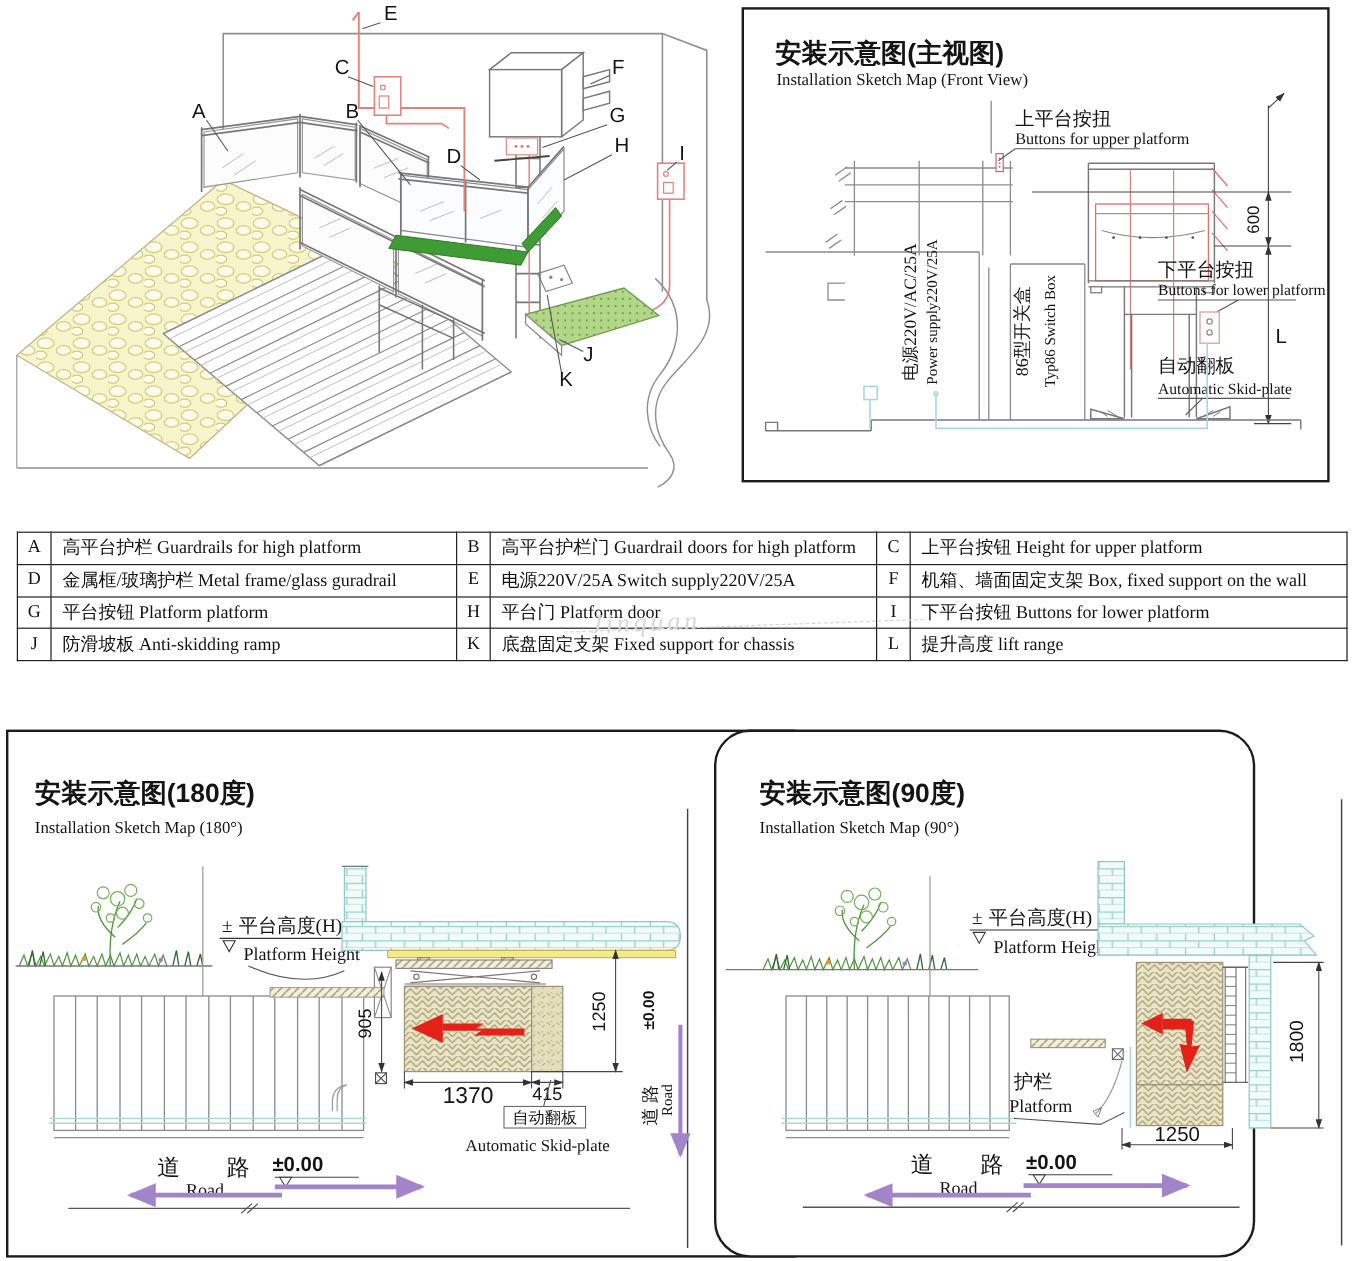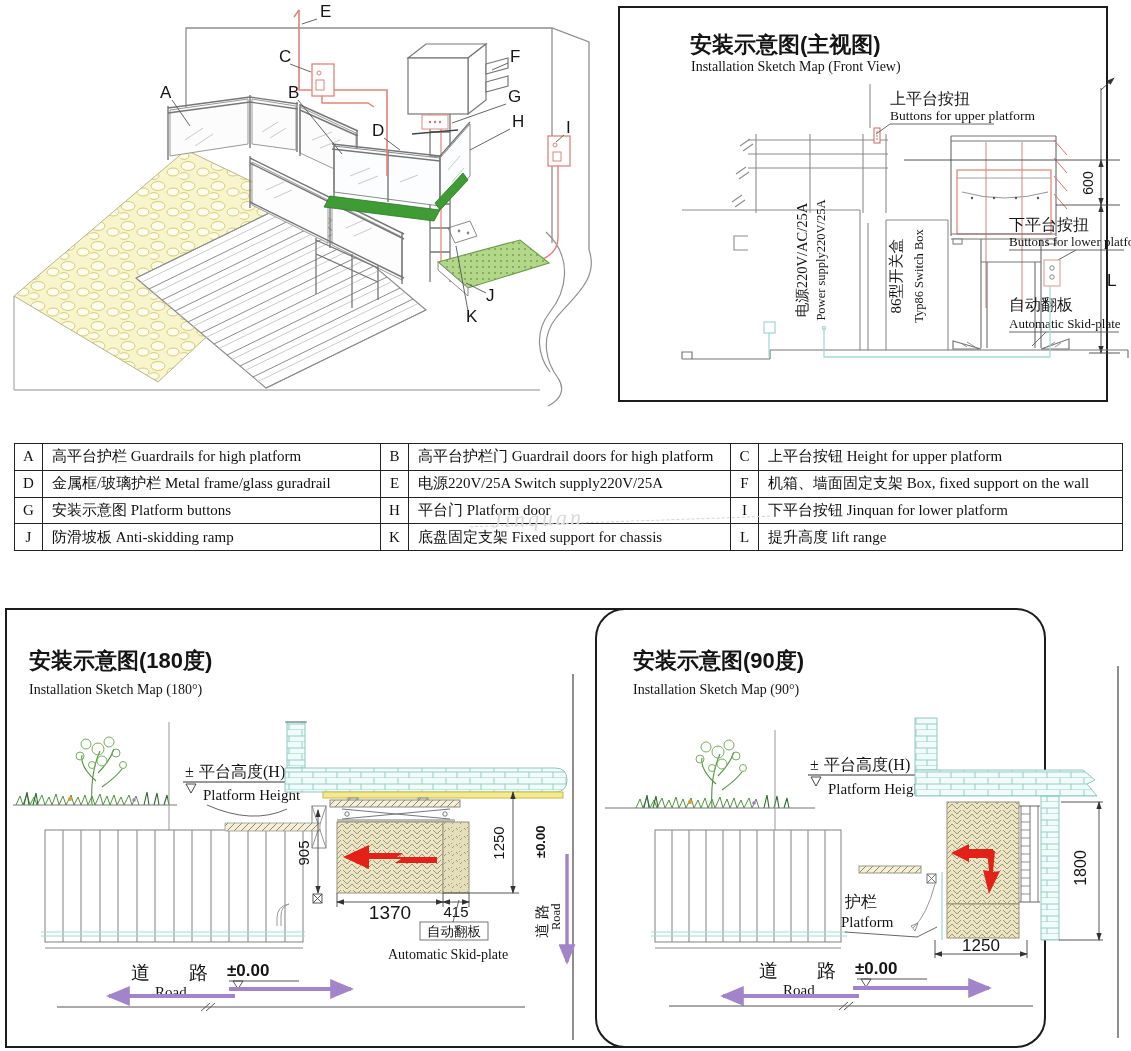--- a/index.html
+++ b/index.html
@@ -189,21 +189,21 @@
     <text x="510" y="62">F</text>
     <text x="508" y="102">G</text>
     <text x="512" y="127">H</text>
     <text x="566" y="133">I</text>
     <text x="486" y="301">J</text>
     <text x="466" y="322">K</text>
   </g>
 </svg>
 </div>
 
-<div class="panel boxed" style="left:618px;top:6px;width:490px;height:396px;padding-left:44px;">
+<div class="panel boxed" style="left:618px;top:6px;width:490px;height:396px;">
 <svg width="506" height="392" viewBox="0 0 506 392">
   <text x="26" y="44" class="sn bold" font-size="22">安装示意图(主视图)</text>
   <text x="27" y="63" class="ts" font-size="14">Installation Sketch Map (Front View)</text>
 
   <g stroke="#8c8c8c" fill="none" stroke-width="1.1">
     <path d="M206,76 V120"></path>
     <path d="M84,132 H224 M84,146 H224 M84,160 H224"></path>
     <path d="M92,126 V205 M146,126 V205 M199,126 V205 M222,126 V205"></path>
     <path d="M76,138 l10,-7 M79,143 l10,-7 M72,166 l10,-7 M75,171 l10,-7 M68,194 l10,-7 M71,199 l10,-7"></path>
     <path d="M18,202 H196 M196,202 V342 M204,215 V342 M84,228 h-14 v14 h14"></path>
@@ -306,25 +306,25 @@
   <tr>
     <td class="key">D</td>
     <td class="desc">金属框/玻璃护栏 Metal frame/glass guradrail</td>
     <td class="key">E</td>
     <td class="desc">电源220V/25A Switch supply220V/25A</td>
     <td class="key">F</td>
     <td class="desc">机箱、墙面固定支架 Box, fixed support on the wall</td>
   </tr>
   <tr>
     <td class="key">G</td>
-    <td class="desc">安装示意图 Platform buttons</td>
+    <td class="desc">平台按钮 Platform platform</td>
     <td class="key">H</td>
     <td class="desc">平台门 Platform door</td>
     <td class="key">I</td>
-    <td class="desc">下平台按钮 Jinquan for lower platform</td>
+    <td class="desc">下平台按钮 Buttons for lower platform</td>
   </tr>
   <tr>
     <td class="key">J</td>
     <td class="desc">防滑坡板 Anti-skidding ramp</td>
     <td class="key">K</td>
     <td class="desc">底盘固定支架 Fixed support for chassis</td>
     <td class="key">L</td>
     <td class="desc">提升高度  lift range</td>
   </tr>
 </tbody>

